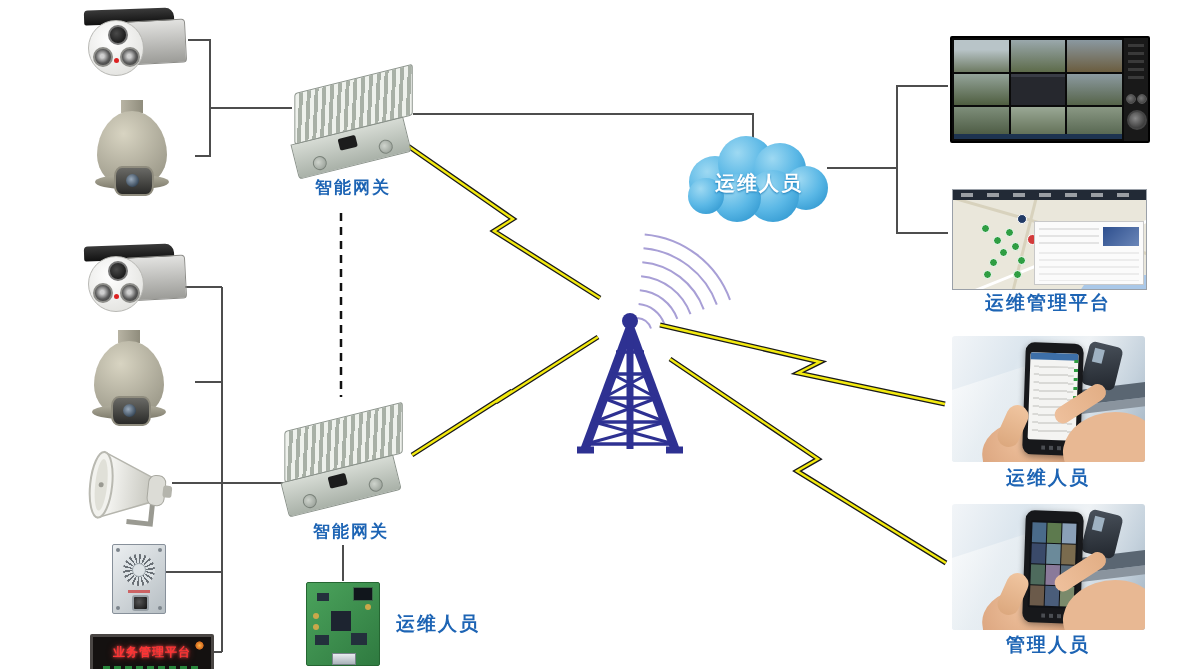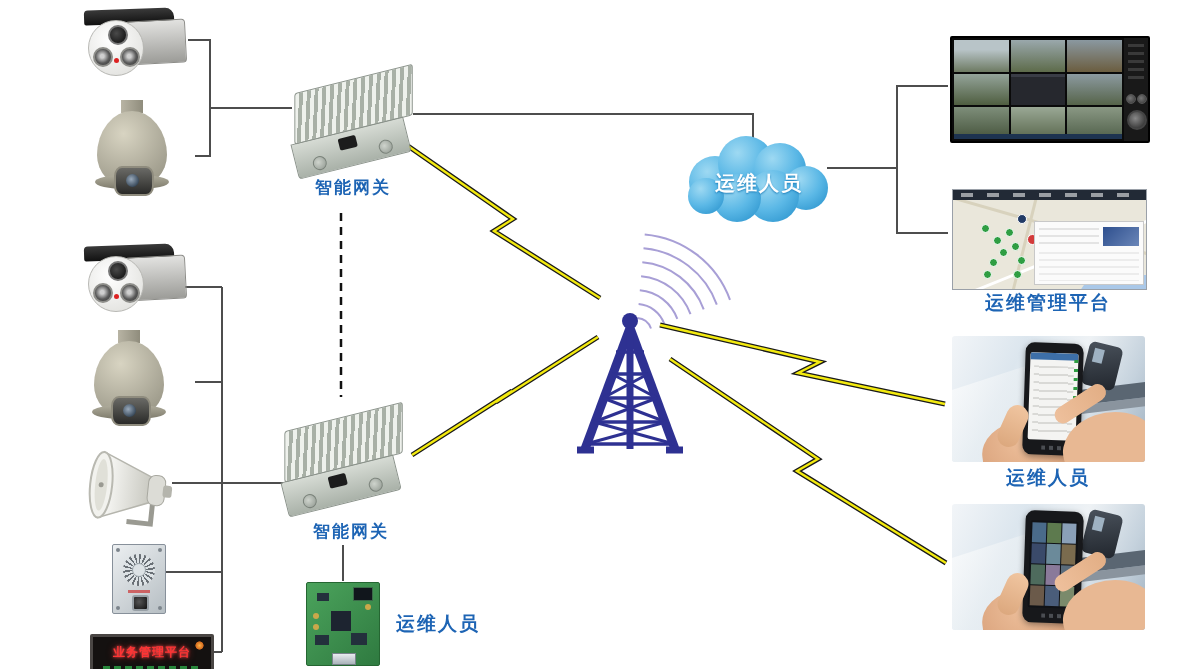--- a/index.html
+++ b/index.html
@@ -399,14 +399,15 @@
           <span></span>
           <span></span>
       </div>
       <span class="ph-nav"></span>
     </div>
     <span class="hand-palm"></span>
     <span class="hand-thumb"></span>
     <span class="hand-arm"></span>
     <span class="hand-finger"></span>
   </div>
+  <div class="lbl big" style="left:950px;top:632px;width:196px">管理人员</div>
 
 </div>
 
 </body></html>

